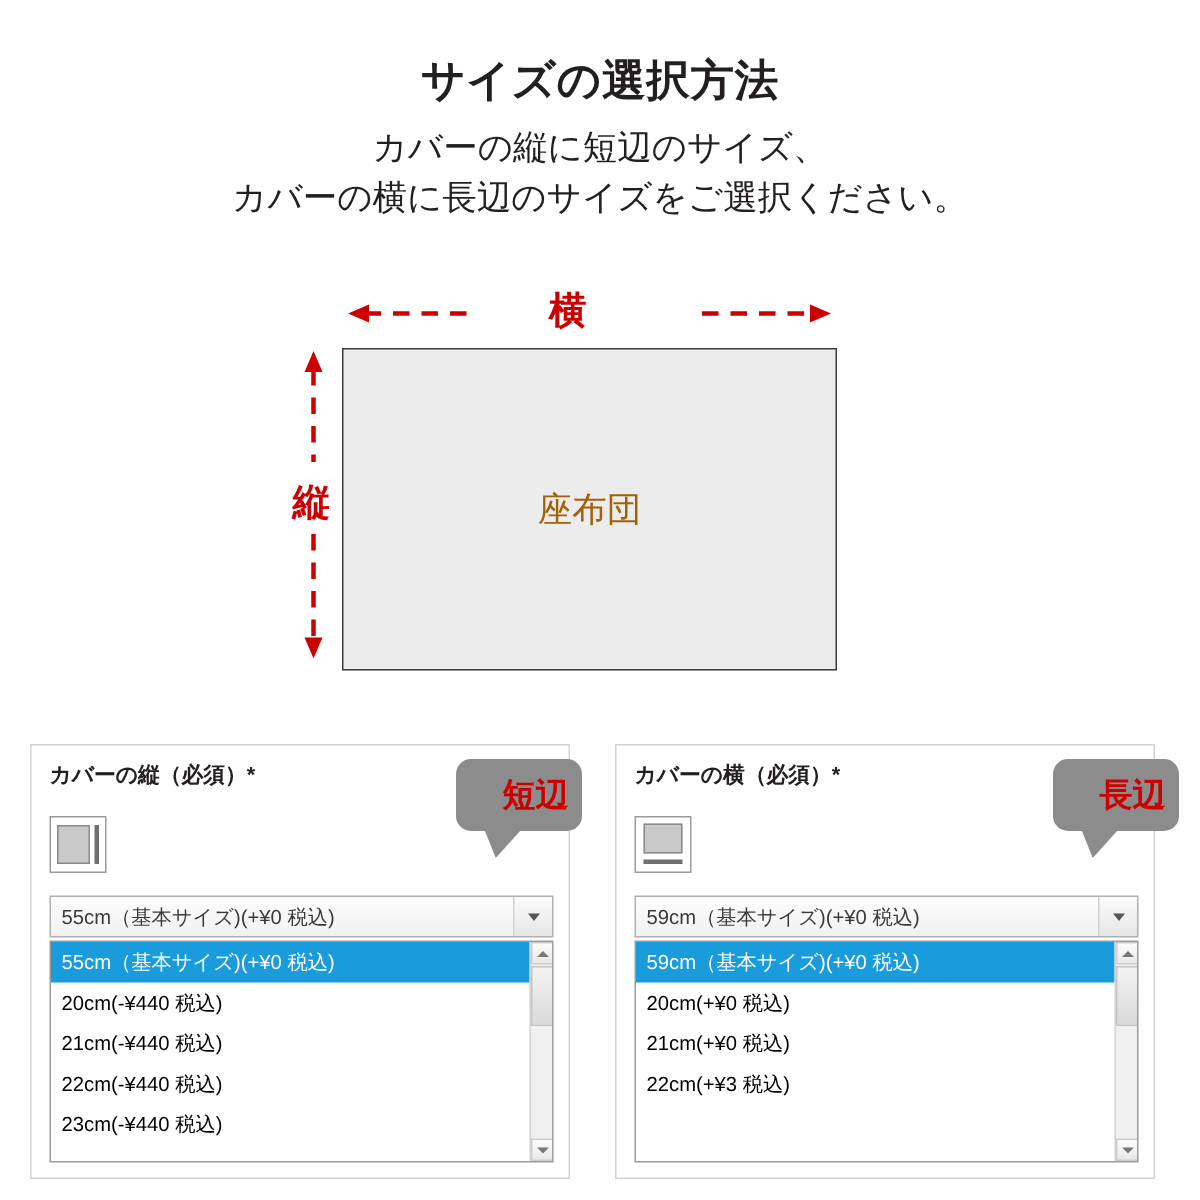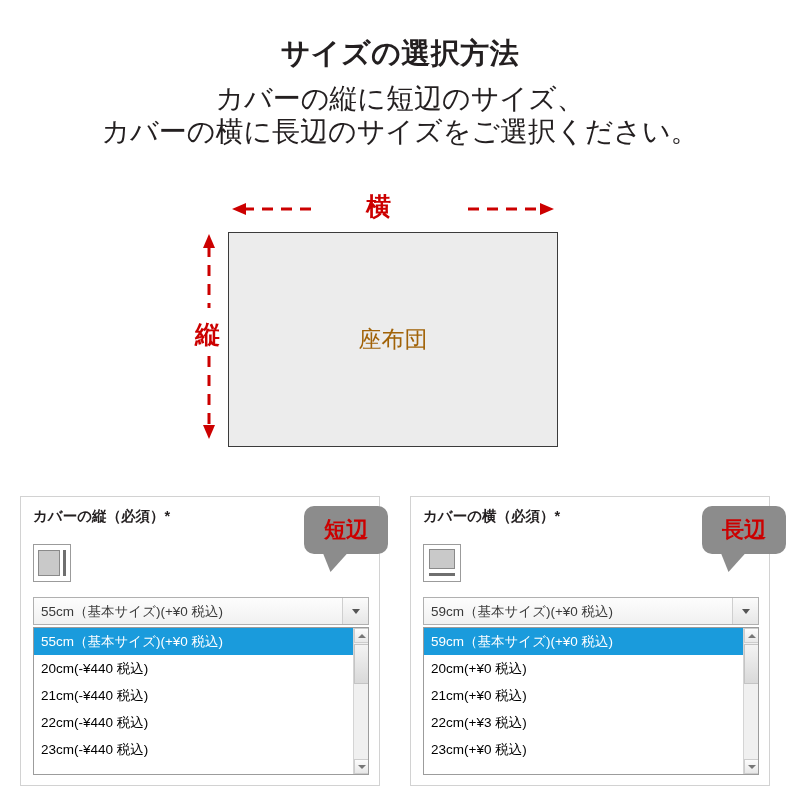--- a/index.html
+++ b/index.html
@@ -33,21 +33,21 @@
     font-weight: bold;
     letter-spacing: 0.5px;
     color: #231f20;
   }
   .subtitle {
     position: absolute;
     left: 0;
     top: 64px;
     width: 800px;
     text-align: center;
-    font-size: 28px;
+    font-size: 23px;
     line-height: 33px;
     color: #231f20;
   }
 
   
   .cushion {
     position: absolute;
     left: 228px;
     top: 214px;
     width: 330px;
@@ -293,20 +293,21 @@
     left: 0;
     top: 0;
     width: 100%;
     height: 100%;
     display: flex;
     align-items: center;
     justify-content: center;
     font-size: 22px;
     font-weight: bold;
     color: #cc0000;
+    padding-left: 11px;
   }
   .bubble-tail {
     position: absolute;
     left: 16px;
     bottom: -18px;
     width: 0;
     height: 0;
     border-left: 13px solid transparent;
     border-right: 13px solid transparent;
     border-top: 20px solid #8c8c8c;
@@ -394,21 +395,20 @@
       <span class="select-arrow-btn">
         <span class="caret"></span>
       </span>
     </div>
 
     <div class="dropdown">
       <div class="option selected">59cm（基本サイズ)(+¥0 税込)</div>
       <div class="option">20cm(+¥0 税込)</div>
       <div class="option">21cm(+¥0 税込)</div>
       <div class="option">22cm(+¥3 税込)</div>
-      <div class="option">23cm(+¥0 税込)</div>
       <div class="dd-scroll">
         <div class="dd-scroll-up">
             <span class="sc-caret-up"></span>
           </div>
         <div class="dd-thumb"></div>
         <div class="dd-scroll-down">
             <span class="sc-caret-down"></span>
           </div>
       </div>
     </div>

